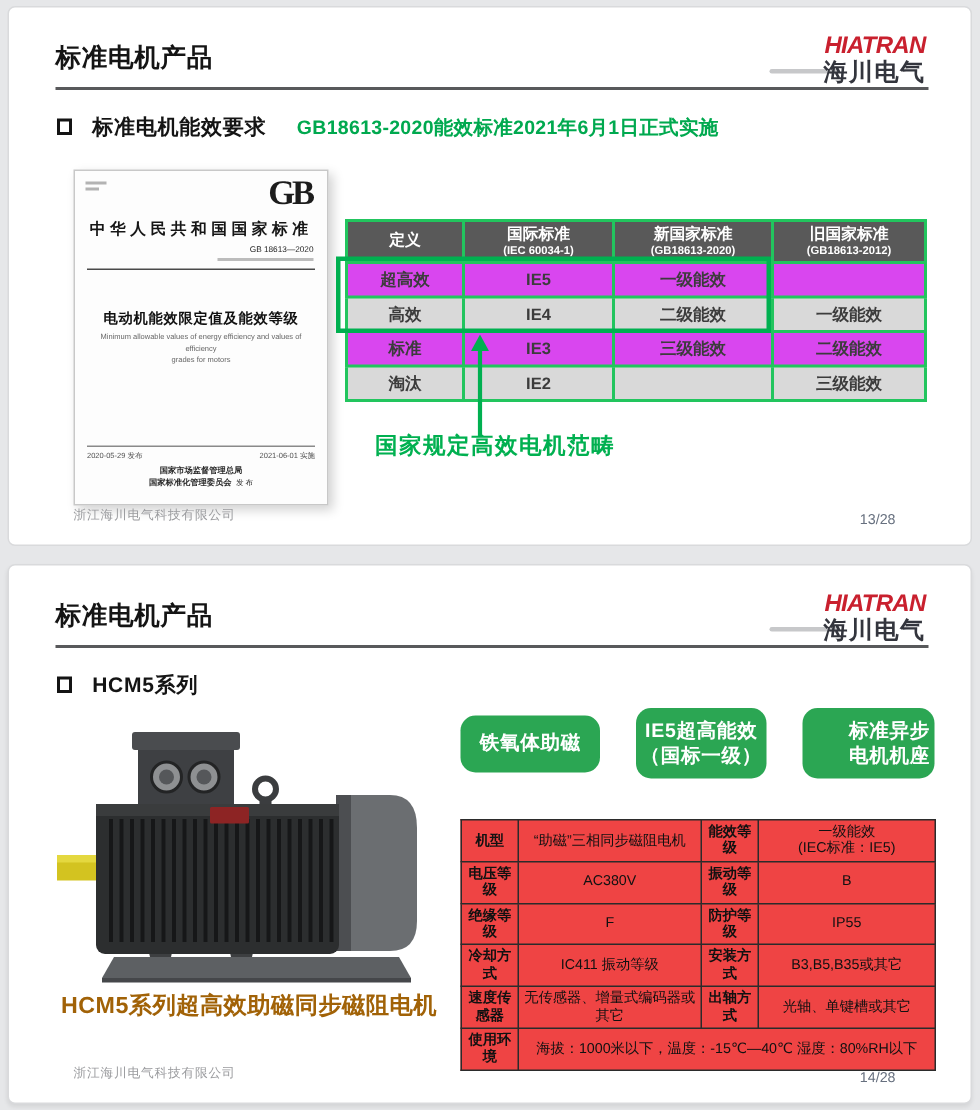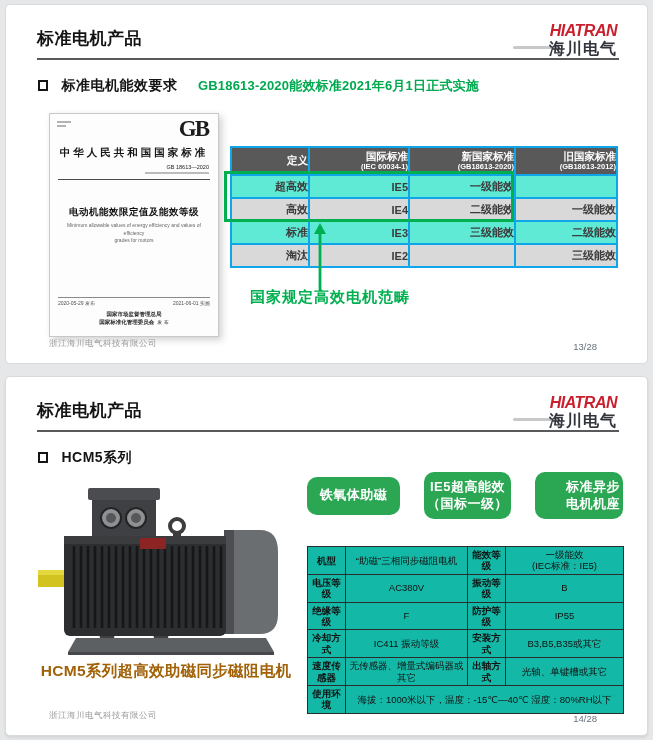--- a/index.html
+++ b/index.html
@@ -93,29 +93,29 @@
   .gbdoc .doc-issuer {
     position:absolute; left:0; right:0; top:196px; text-align:center;
     font-size:5.5px; font-weight:bold; color:#2a2a2a; line-height:1.5;
   }
   .gbdoc .doc-issuer .fabu { font-size:5px; font-weight:normal; margin-left:3px; }
 
   
   .efftable-wrap { position:absolute; left:224px; top:141px; }
   table.efftable { border-collapse:collapse; table-layout:fixed; border:1px solid #c2c2c2; }
   table.efftable th, table.efftable td {
-    border:2px solid #0ea5e9; text-align:right; vertical-align:middle;
+    border:2px solid #22c55e; text-align:center; vertical-align:middle;
   }
   table.efftable th {
     background:#595959; color:#ffffff; height:28px;
     font-size:10.5px; font-weight:bold; line-height:1.1;
   }
   table.efftable th .sub { display:block; font-size:7.5px; font-weight:bold; }
   table.efftable td { height:23px; font-size:11px; color:#3c3c3c; font-weight:bold; }
-  table.efftable tr.r-light td { background:#5eead4; }
+  table.efftable tr.r-light td { background:#d946ef; }
   table.efftable tr.r-dark  td { background:#d9d9d9; }
 
   .green-box {
     position:absolute; left:218px; top:166px; width:290px; height:51px;
     border:3px solid #00b050; pointer-events:none;
   }
   .green-arrow { position:absolute; left:307px; top:218px; }
   .annotation {
     position:absolute; left:244px; top:283px;
     font-size:15px; font-weight:bold; color:#00b050; letter-spacing:1px;
@@ -134,21 +134,21 @@
   }
   .pill-1 { width:93px; height:38px; }
   .pill-2 { width:87px; height:47px; }
   .pill-3 { width:88px; height:47px;padding-left:28px; }
 
   
   .motor { position:absolute; left:28px; top:103px; }
 
   
   .spectable-wrap { position:absolute; left:301px; top:169px; }
-  table.spectable { border-collapse:collapse; table-layout:fixed; width:316px; background:#14b8a6; }
+  table.spectable { border-collapse:collapse; table-layout:fixed; width:316px; background:#ef4444; }
   table.spectable td {
     border:1px solid #2b2b2b; text-align:center; vertical-align:middle;
     font-size:9.5px; color:#111; line-height:1.2; padding:2px 1px;
   }
   table.spectable td.lbl { font-weight:bold; }
   table.spectable .sub { display:block; }
 
   
   .caption {
     position:absolute; left:14px; top:283px; width:292px; text-align:center;

